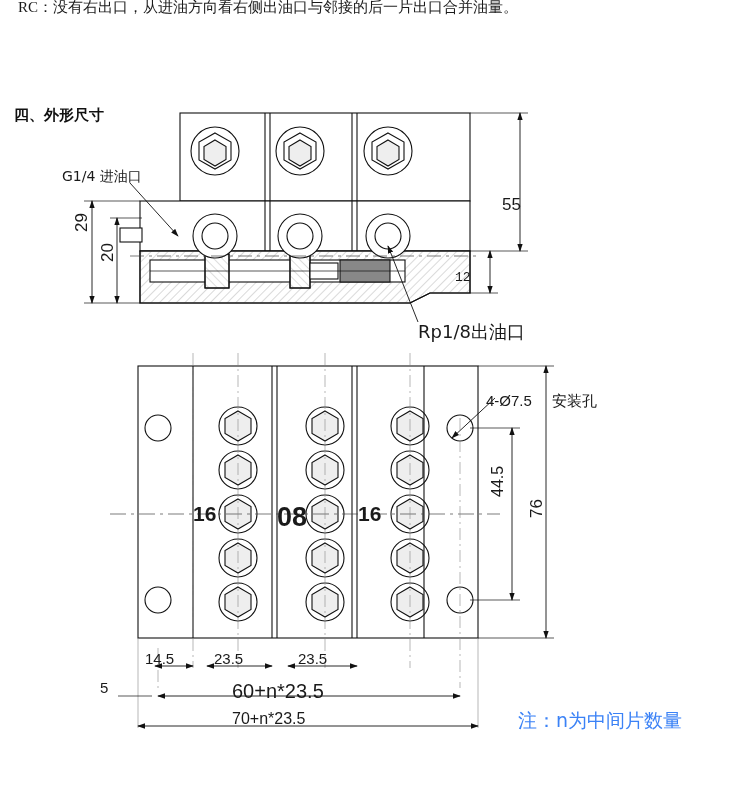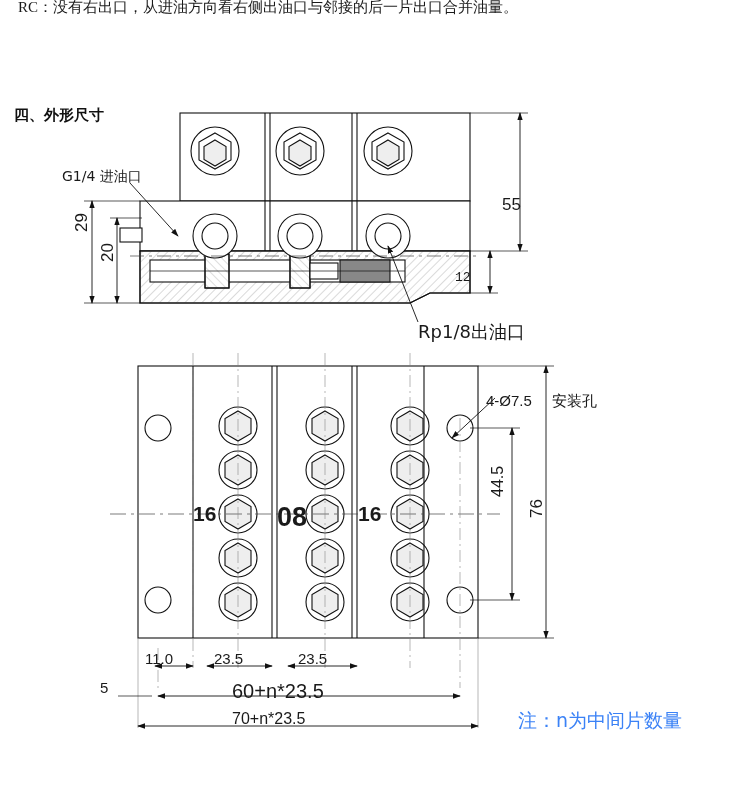--- a/index.html
+++ b/index.html
@@ -211,21 +211,21 @@
   <div class="txt-line" style="left:486px;top:392px;font-size:15px;font-family:'Liberation Sans',sans-serif;">4-Ø7.5</div>
   <div class="txt-line" style="left:552px;top:392px;font-size:15px;">安装孔</div>
 
   <div class="txt-line" style="left:193px;top:502px;font-size:21px;font-weight:bold;font-family:'Liberation Sans',sans-serif;">16</div>
   <div class="txt-line" style="left:277px;top:502px;font-size:27px;font-weight:bold;font-family:'Liberation Sans',sans-serif;">08</div>
   <div class="txt-line" style="left:358px;top:502px;font-size:21px;font-weight:bold;font-family:'Liberation Sans',sans-serif;">16</div>
 
   <div class="txt-line" style="left:489px;top:497px;font-size:16px;font-family:'Liberation Sans',sans-serif;transform:rotate(-90deg);transform-origin:left top;">44.5</div>
   <div class="txt-line" style="left:527px;top:518px;font-size:17px;font-family:'Liberation Sans',sans-serif;transform:rotate(-90deg);transform-origin:left top;">76</div>
 
-  <div class="txt-line" style="left:145px;top:650px;font-size:15px;font-family:'Liberation Sans',sans-serif;">11.0</div>
+  <div class="txt-line" style="left:145px;top:650px;font-size:15px;font-family:'Liberation Sans',sans-serif;">14.5</div>
   <div class="txt-line" style="left:214px;top:650px;font-size:15px;font-family:'Liberation Sans',sans-serif;">23.5</div>
   <div class="txt-line" style="left:298px;top:650px;font-size:15px;font-family:'Liberation Sans',sans-serif;">23.5</div>
 
   <div class="txt-line" style="left:100px;top:679px;font-size:15px;font-family:'Liberation Sans',sans-serif;">5</div>
   <div class="txt-line" style="left:232px;top:680px;font-size:20px;font-family:'Liberation Sans',sans-serif;">60+n*23.5</div>
   <div class="txt-line" style="left:232px;top:710px;font-size:16px;font-family:'Liberation Sans',sans-serif;">70+n*23.5</div>
 
   <div class="note" style="left:518px;top:708px;">注：n为中间片数量</div>
 
 </div>

